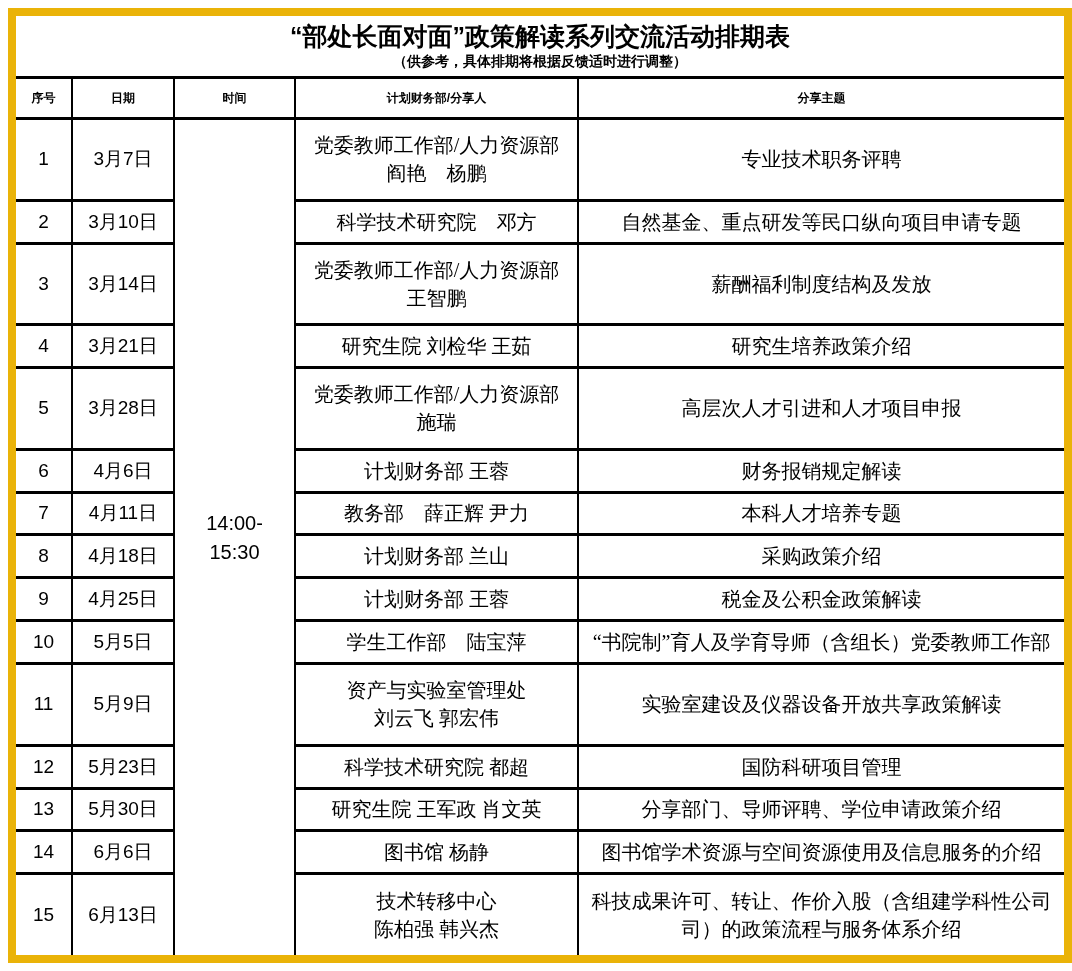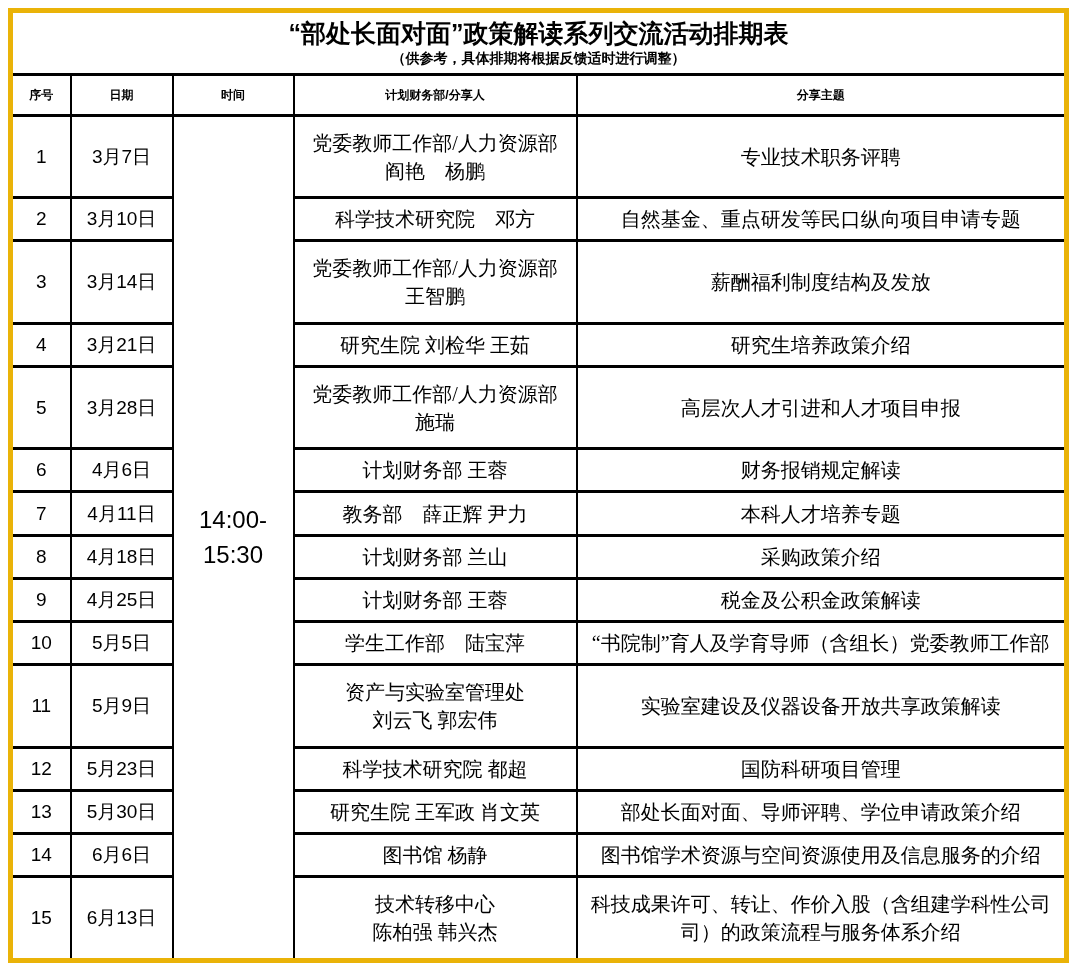--- a/index.html
+++ b/index.html
@@ -16,21 +16,21 @@
   }
   table.schedule {
     position: absolute;
     left: 8px;
     top: 8px;
     width: 1056px;
     height: 955px;
     border-collapse: collapse;
     table-layout: fixed;
     background: #ffffff;
-    border: 5px solid #eab308;
+    border: 8px solid #eab308;
   }
   table.schedule td {
     border: 2px solid #000000;
     border-top-width: 3px;
     border-bottom-width: 3px;
     text-align: center;
     vertical-align: middle;
     padding: 0;
     color: #000000;
     overflow: hidden;
@@ -56,21 +56,21 @@
     font-size: 12px;
     font-family: "Liberation Sans", sans-serif;
   }
   td.num-cell,
   td.date-cell,
   td.time-cell {
     font-family: "Liberation Sans", sans-serif;
     font-size: 19px;
   }
   td.time-cell {
-    font-size: 24px;
+    font-size: 20px;
     line-height: 1.45;
   }
   td.dept-cell,
   td.topic-cell {
     font-family: "Liberation Serif", serif;
     font-size: 20px;
     line-height: 1.4;
   }
   td.topic-cell {
     padding: 0 5px;
@@ -232,21 +232,21 @@
       <td class="topic-cell">国防科研项目管理</td>
     </tr>
 
     <tr>
       <td class="num-cell">13</td>
       <td class="date-cell">5月30日</td>
       <td class="dept-cell">
         <div>研究生院 王军政 肖文英</div>
         <div></div>
       </td>
-      <td class="topic-cell">部处长面对面、导师评聘、学位申请政策介绍</td>
+      <td class="topic-cell">分享部门、导师评聘、学位申请政策介绍</td>
     </tr>
 
     <tr>
       <td class="num-cell">14</td>
       <td class="date-cell">6月6日</td>
       <td class="dept-cell">
         <div>图书馆 杨静</div>
         <div></div>
       </td>
       <td class="topic-cell">图书馆学术资源与空间资源使用及信息服务的介绍</td>

